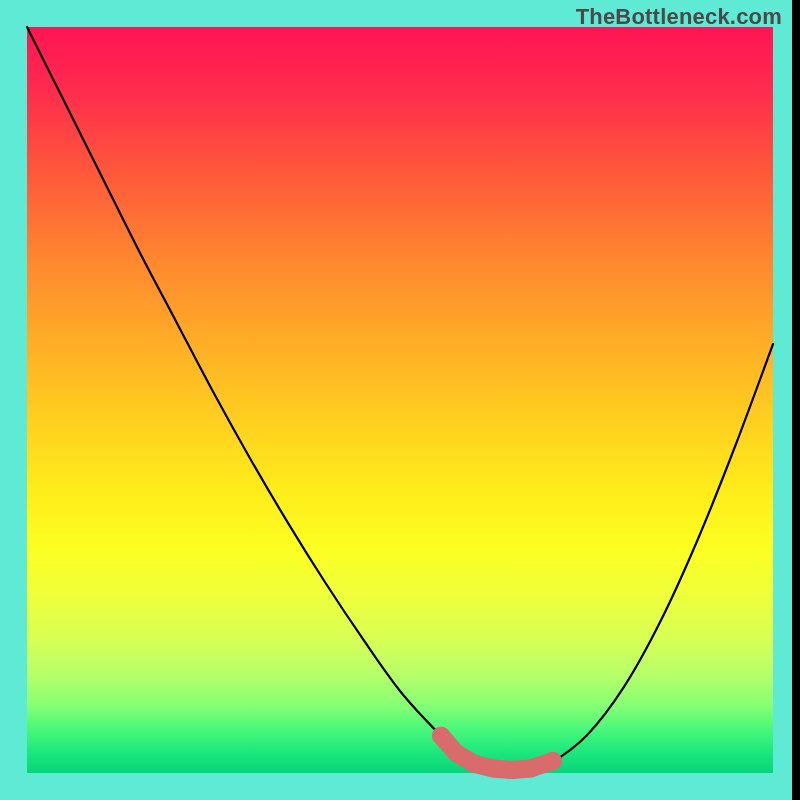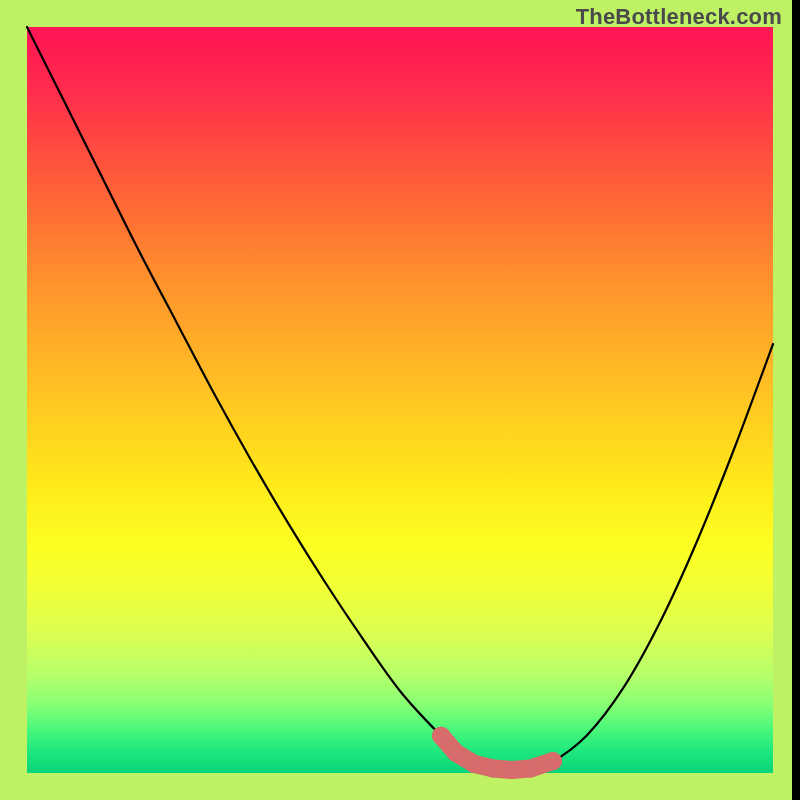--- a/index.html
+++ b/index.html
@@ -8,21 +8,21 @@
     width: 800px;
     height: 800px;
     background: #000;
     overflow: hidden;
     font-family: Arial, Helvetica, sans-serif;
   }
   .frame {
     position: relative;
     width: 792px;
     height: 800px;
-    background: #bef264;
+    background: #5eead4;
   }
   .watermark {
     position: absolute;
     top: 4px;
     right: 10px;
     color: #4a4a4a;
     font-size: 22px;
     font-weight: bold;
     letter-spacing: 0.2px;
     z-index: 50;

